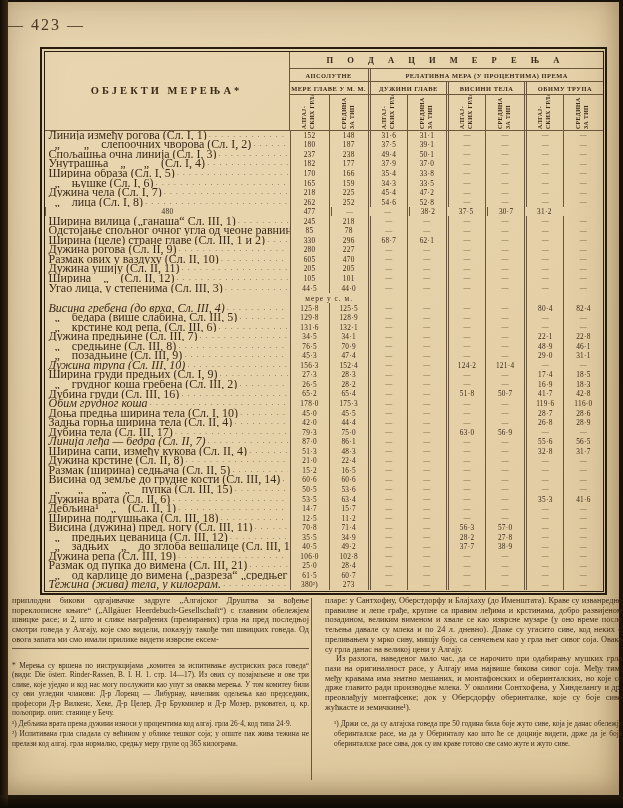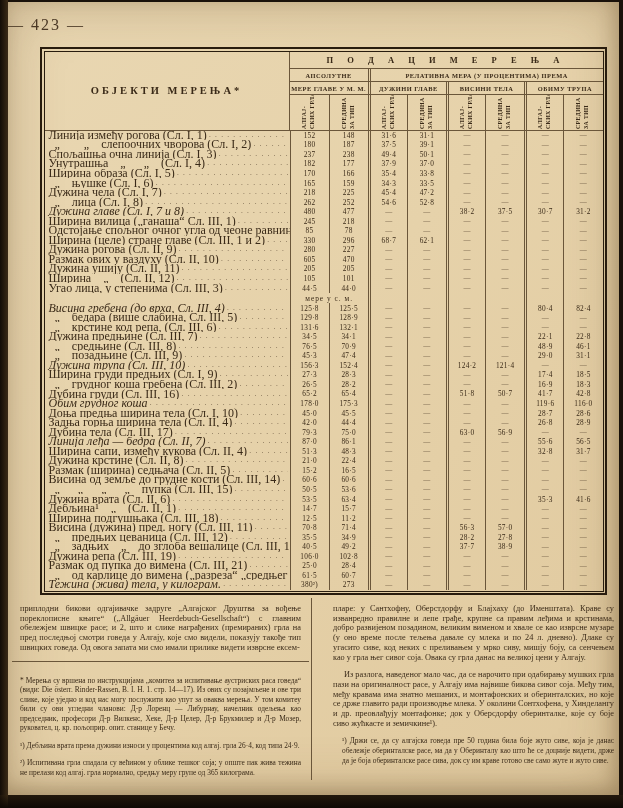--- a/index.html
+++ b/index.html
@@ -83,26 +83,26 @@
     border-left:1px solid var(--line);
     display:flex;align-items:center;justify-content:center;
     font-size:7.3px;letter-spacing:.3px;color:var(--ink);
   }
   .tcell.c3,.tcell.c5,.tcell.c7{border-left:3px double var(--line);}
   .tcell.dash{font-size:7px;color:var(--ink-soft);}
   .tcell.merged{justify-content:center;font-size:7.4px;letter-spacing:1px;}
   .subrow .tcell{border-bottom:none;}
   
   .btext{position:absolute;top:594px;font-size:8.3px;line-height:9.7px;text-align:justify;color:var(--ink);}
-  .btext p{margin:8px;}
+  .btext p{margin:0;}
   .btext p.ind{text-indent:11px;}
   .leftcol{left:5px;width:297px;}
   .rightcol{left:318px;width:297px;}
   .coldiv{position:absolute;left:304px;top:596px;width:1px;height:182px;background:var(--line);}
-  .fnblock{margin-top:3px;border-top:1px solid var(--line);padding-top:6px;}
+  .fnblock{margin-top:3px;border-top:1px solid var(--line);padding-top:12px;}
   .fn{font-size:7.4px;line-height:9.5px;text-align:justify;margin-top:0;}
   .fn + .fn{margin-top:1px;}
   .rightcol .fnright{margin-top:7px;padding-left:9px;font-size:7.4px;line-height:9.8px;}
   
   .edge-left{position:absolute;left:0;top:0;width:8px;height:100%;background:linear-gradient(to right,#120c06,#3a2a16);}
   .edge-bottom{position:absolute;left:0;bottom:0;width:100%;height:13px;background:linear-gradient(to top,#0e0904,#33241157);}
 </style>
 </head>
 <body>
 
@@ -287,24 +287,20 @@
             <div class="tcell c1">262</div>
             <div class="tcell c2">252</div>
             <div class="tcell c3">54·6</div>
             <div class="tcell c4">52·8</div>
             <div class="tcell c5 dash">—</div>
             <div class="tcell c6 dash">—</div>
             <div class="tcell c7 dash">—</div>
             <div class="tcell c8 dash">—</div>
           </div>
           <div class="trow">
-            <div class="tlabel">
-              <div class="labtxt it">Дужина главе (Сл. I, 7 и 8)</div>
-              <div class="leader"></div>
-            </div>
             <div class="tcell c1">480</div>
             <div class="tcell c2">477</div>
             <div class="tcell c3 dash">—</div>
             <div class="tcell c4 dash">—</div>
             <div class="tcell c5">38·2</div>
             <div class="tcell c6">37·5</div>
             <div class="tcell c7">30·7</div>
             <div class="tcell c8">31·2</div>
           </div>
           <div class="trow">

